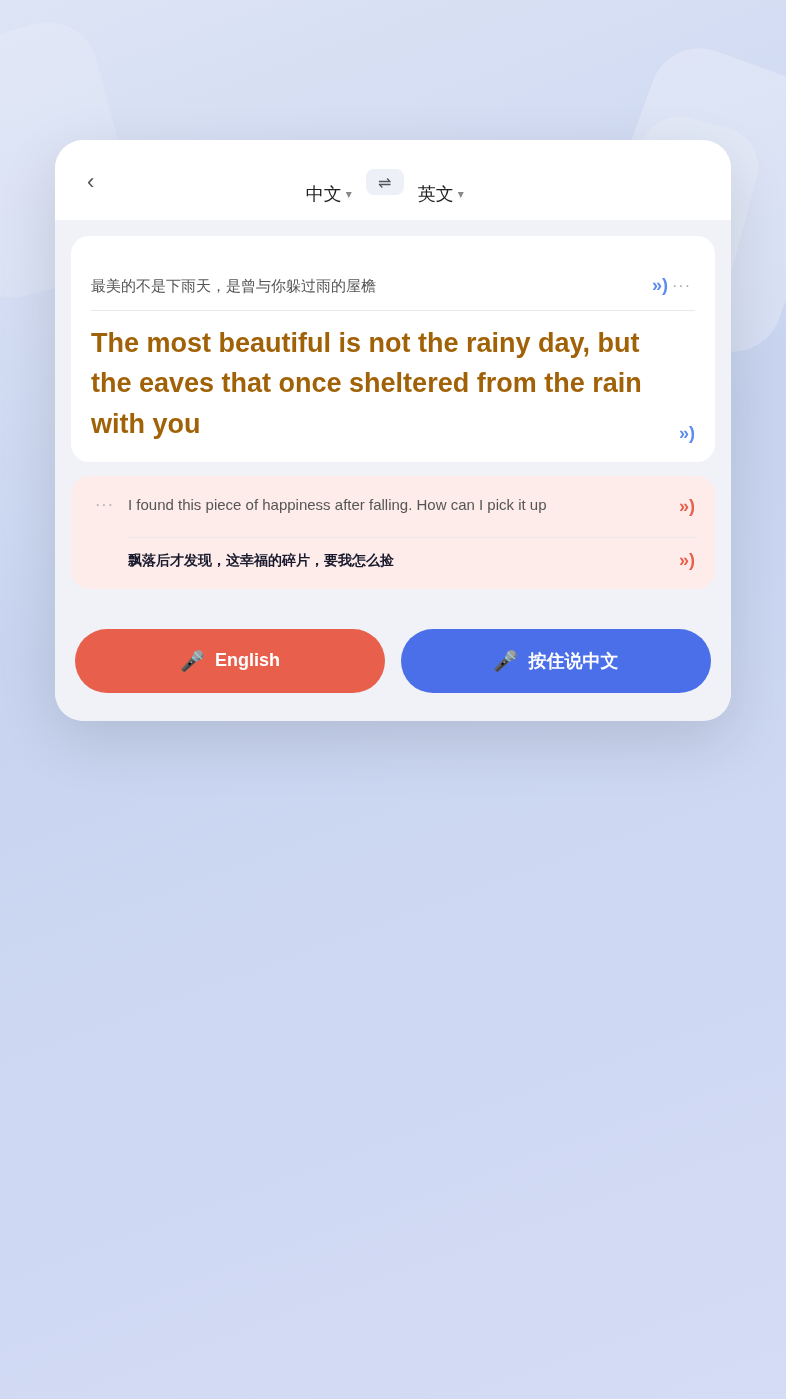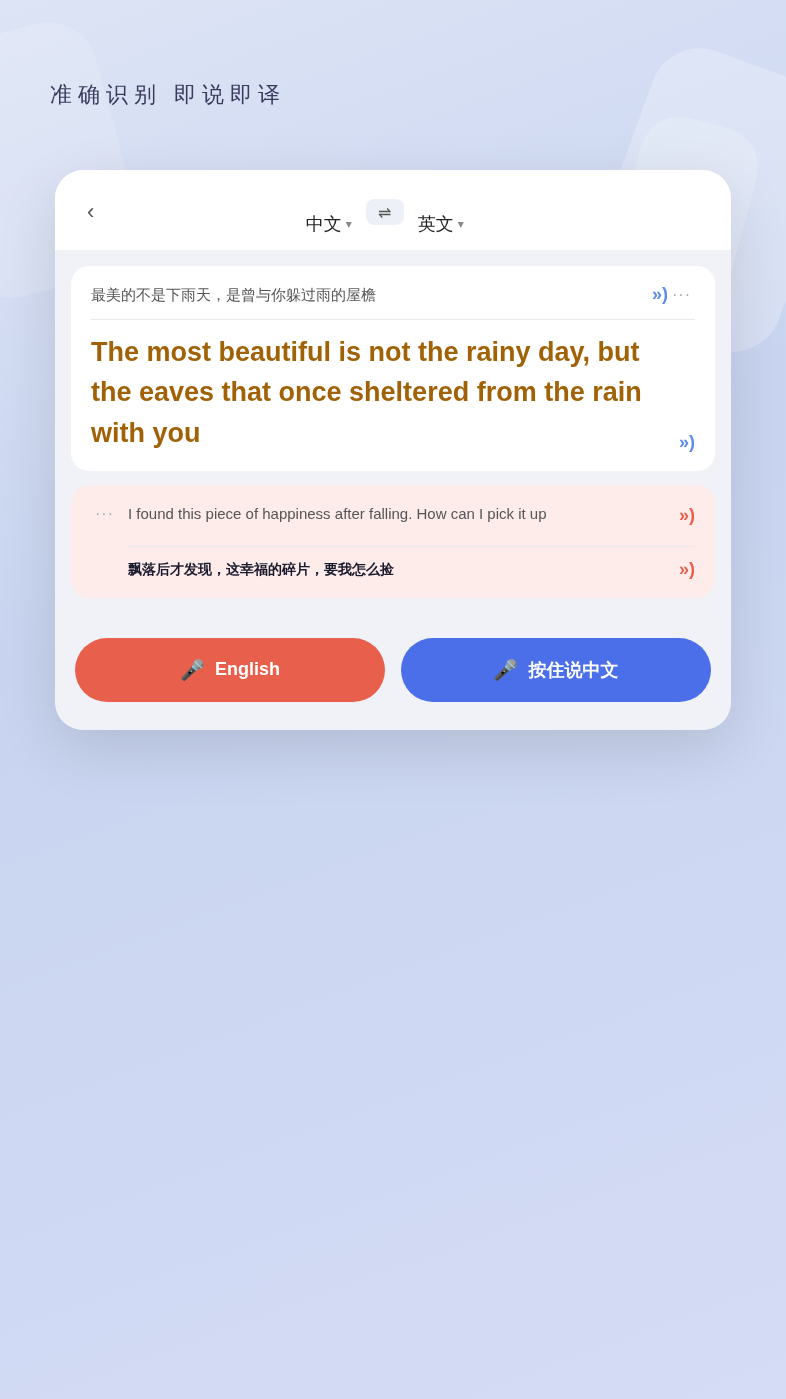--- a/index.html
+++ b/index.html
@@ -162,20 +162,21 @@
       padding: 18px 20px;
       margin-left: 0;
       position: relative;
     }
 
     .bubble-header {
       display: flex;
       align-items: flex-start;
       justify-content: space-between;
       margin-bottom: 4px;
+      margin-top: 21px;
     }
 
     .bubble-original-text {
       font-size: 15px;
       color: #555;
       line-height: 1.5;
       flex: 1;
     }
 
     .bubble-original-text-right {
@@ -301,21 +302,20 @@
     }
   </style>
 </head>
 <body>
 
 <div class="bg-shape1"></div>
 <div class="bg-shape2"></div>
 <div class="bg-shape3"></div>
 
 <div class="header-section">
-  <p class="subtitle">准确识别  即说即译</p>
 </div>
 
 <div class="phone-card">
 
   <div class="nav-bar">
     <span class="nav-back">‹</span>
 
     <div class="nav-lang-container">
       <div class="nav-lang">
         <span>中文</span>

